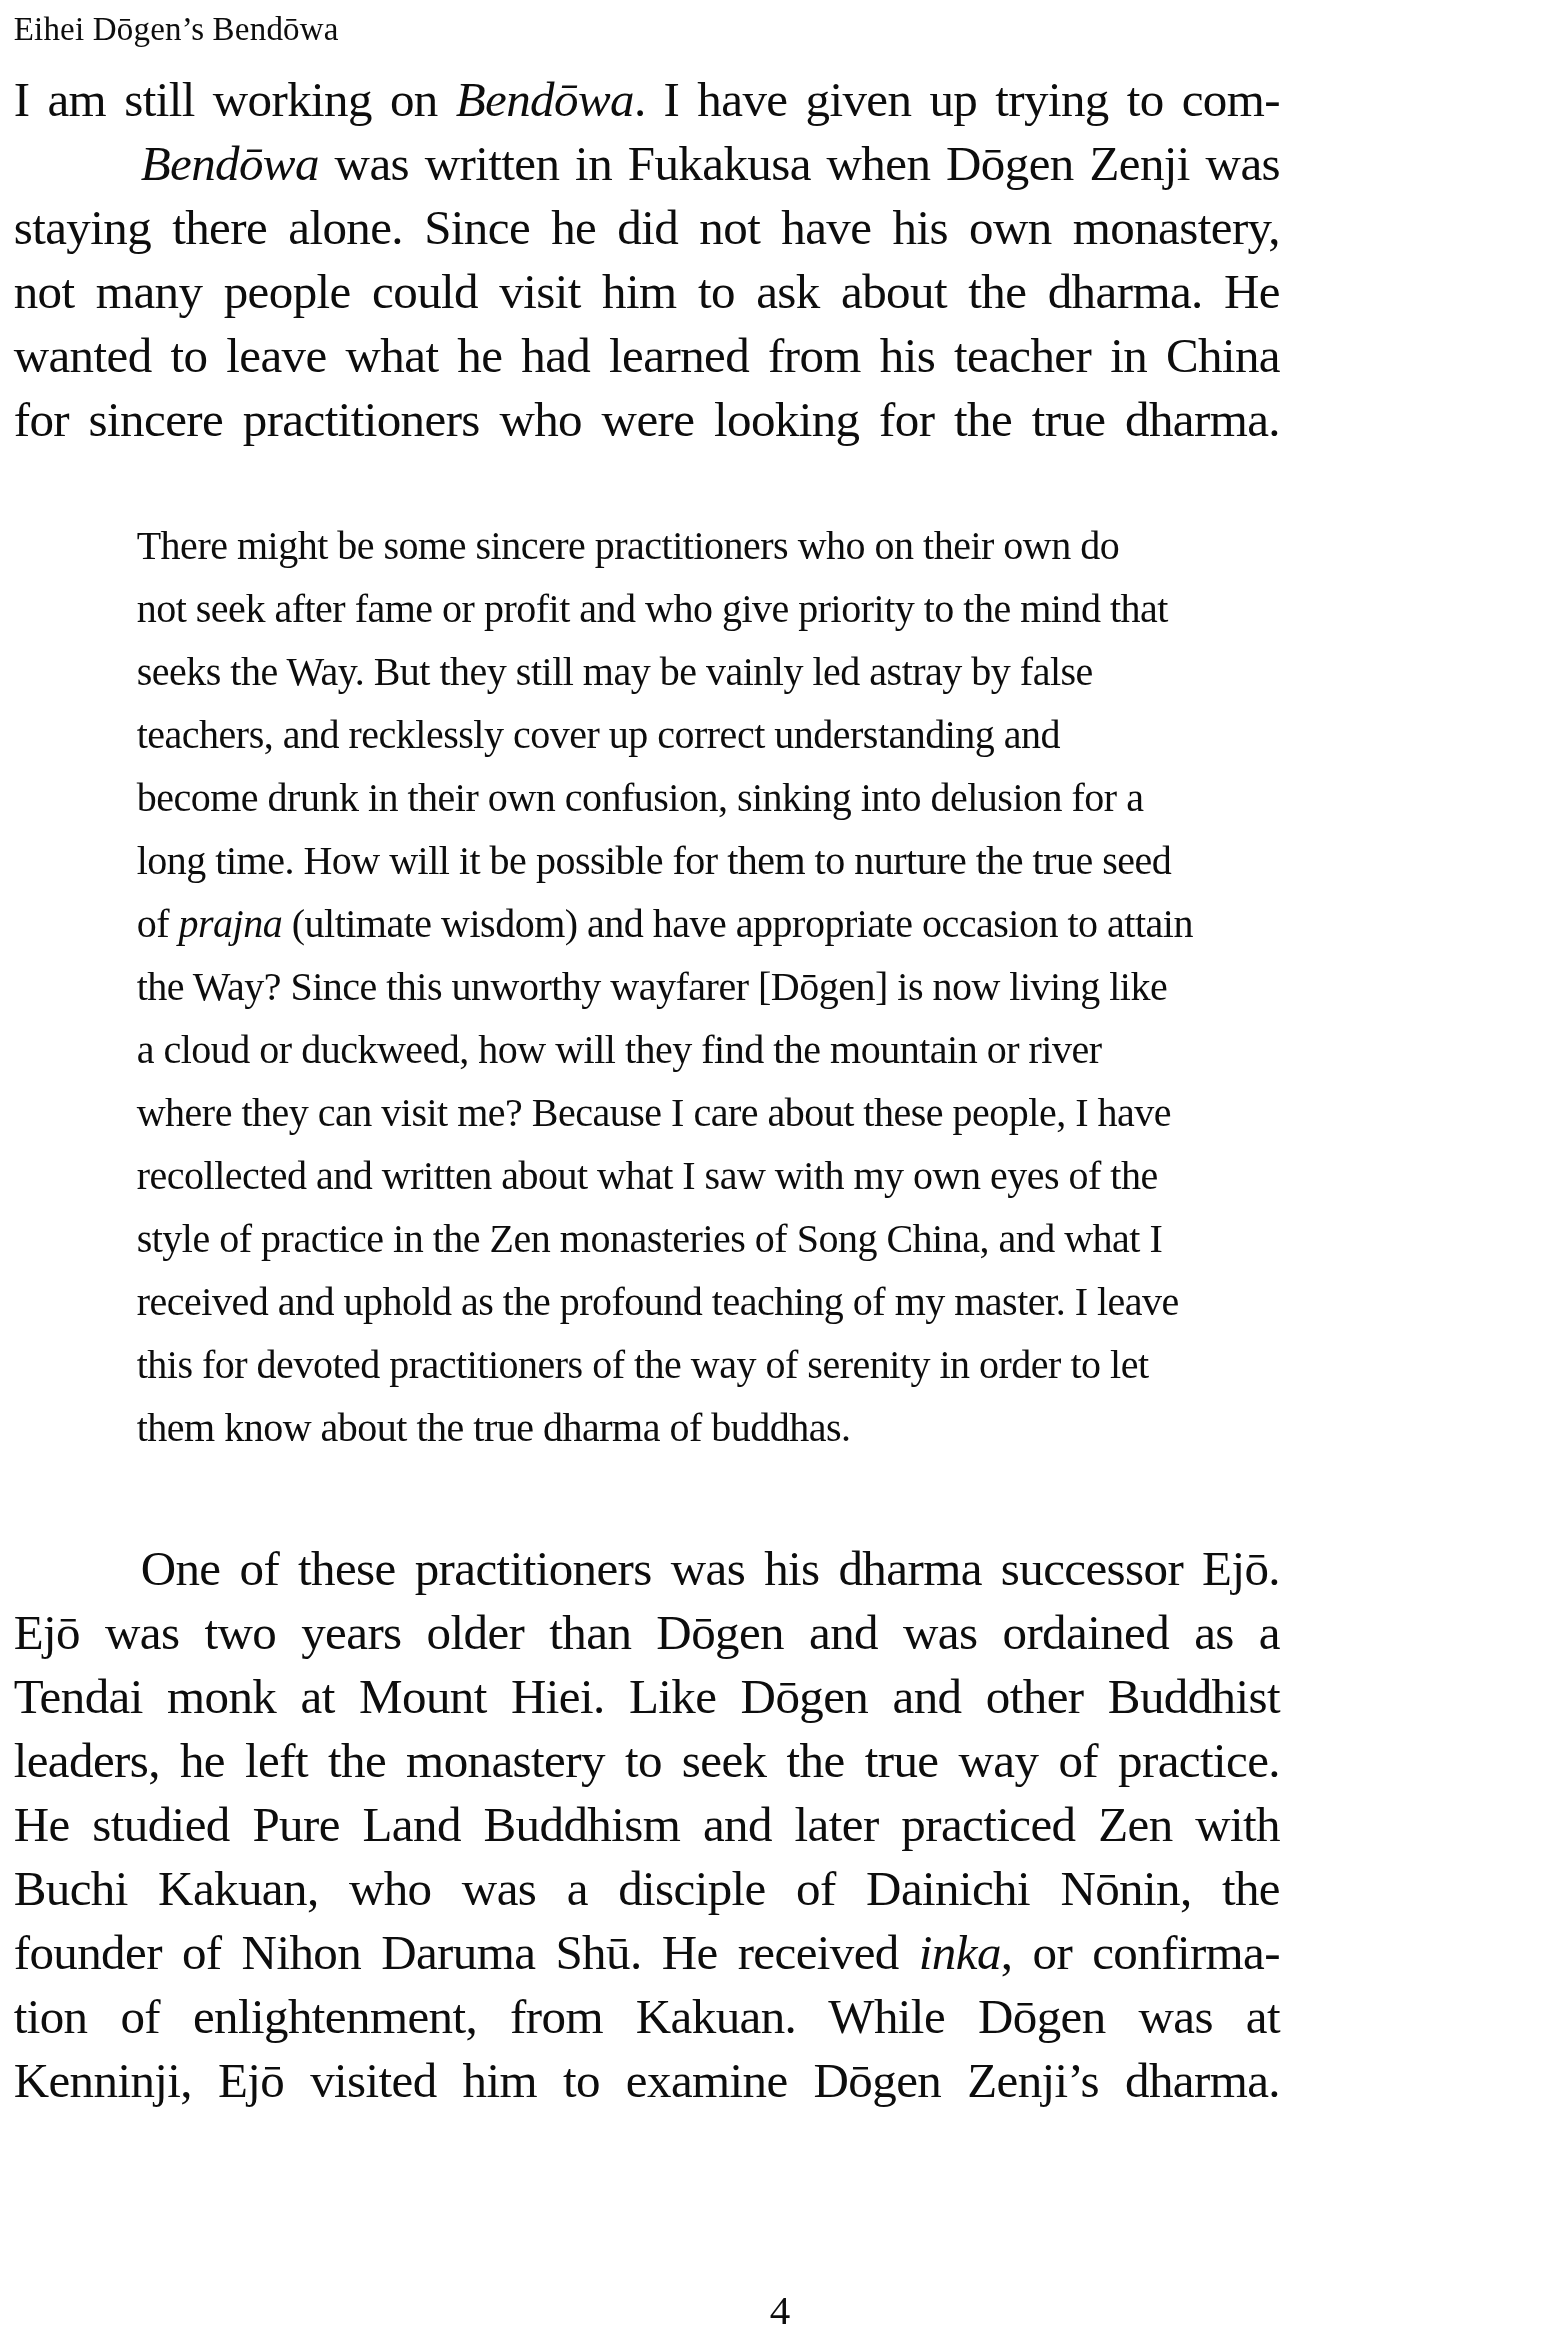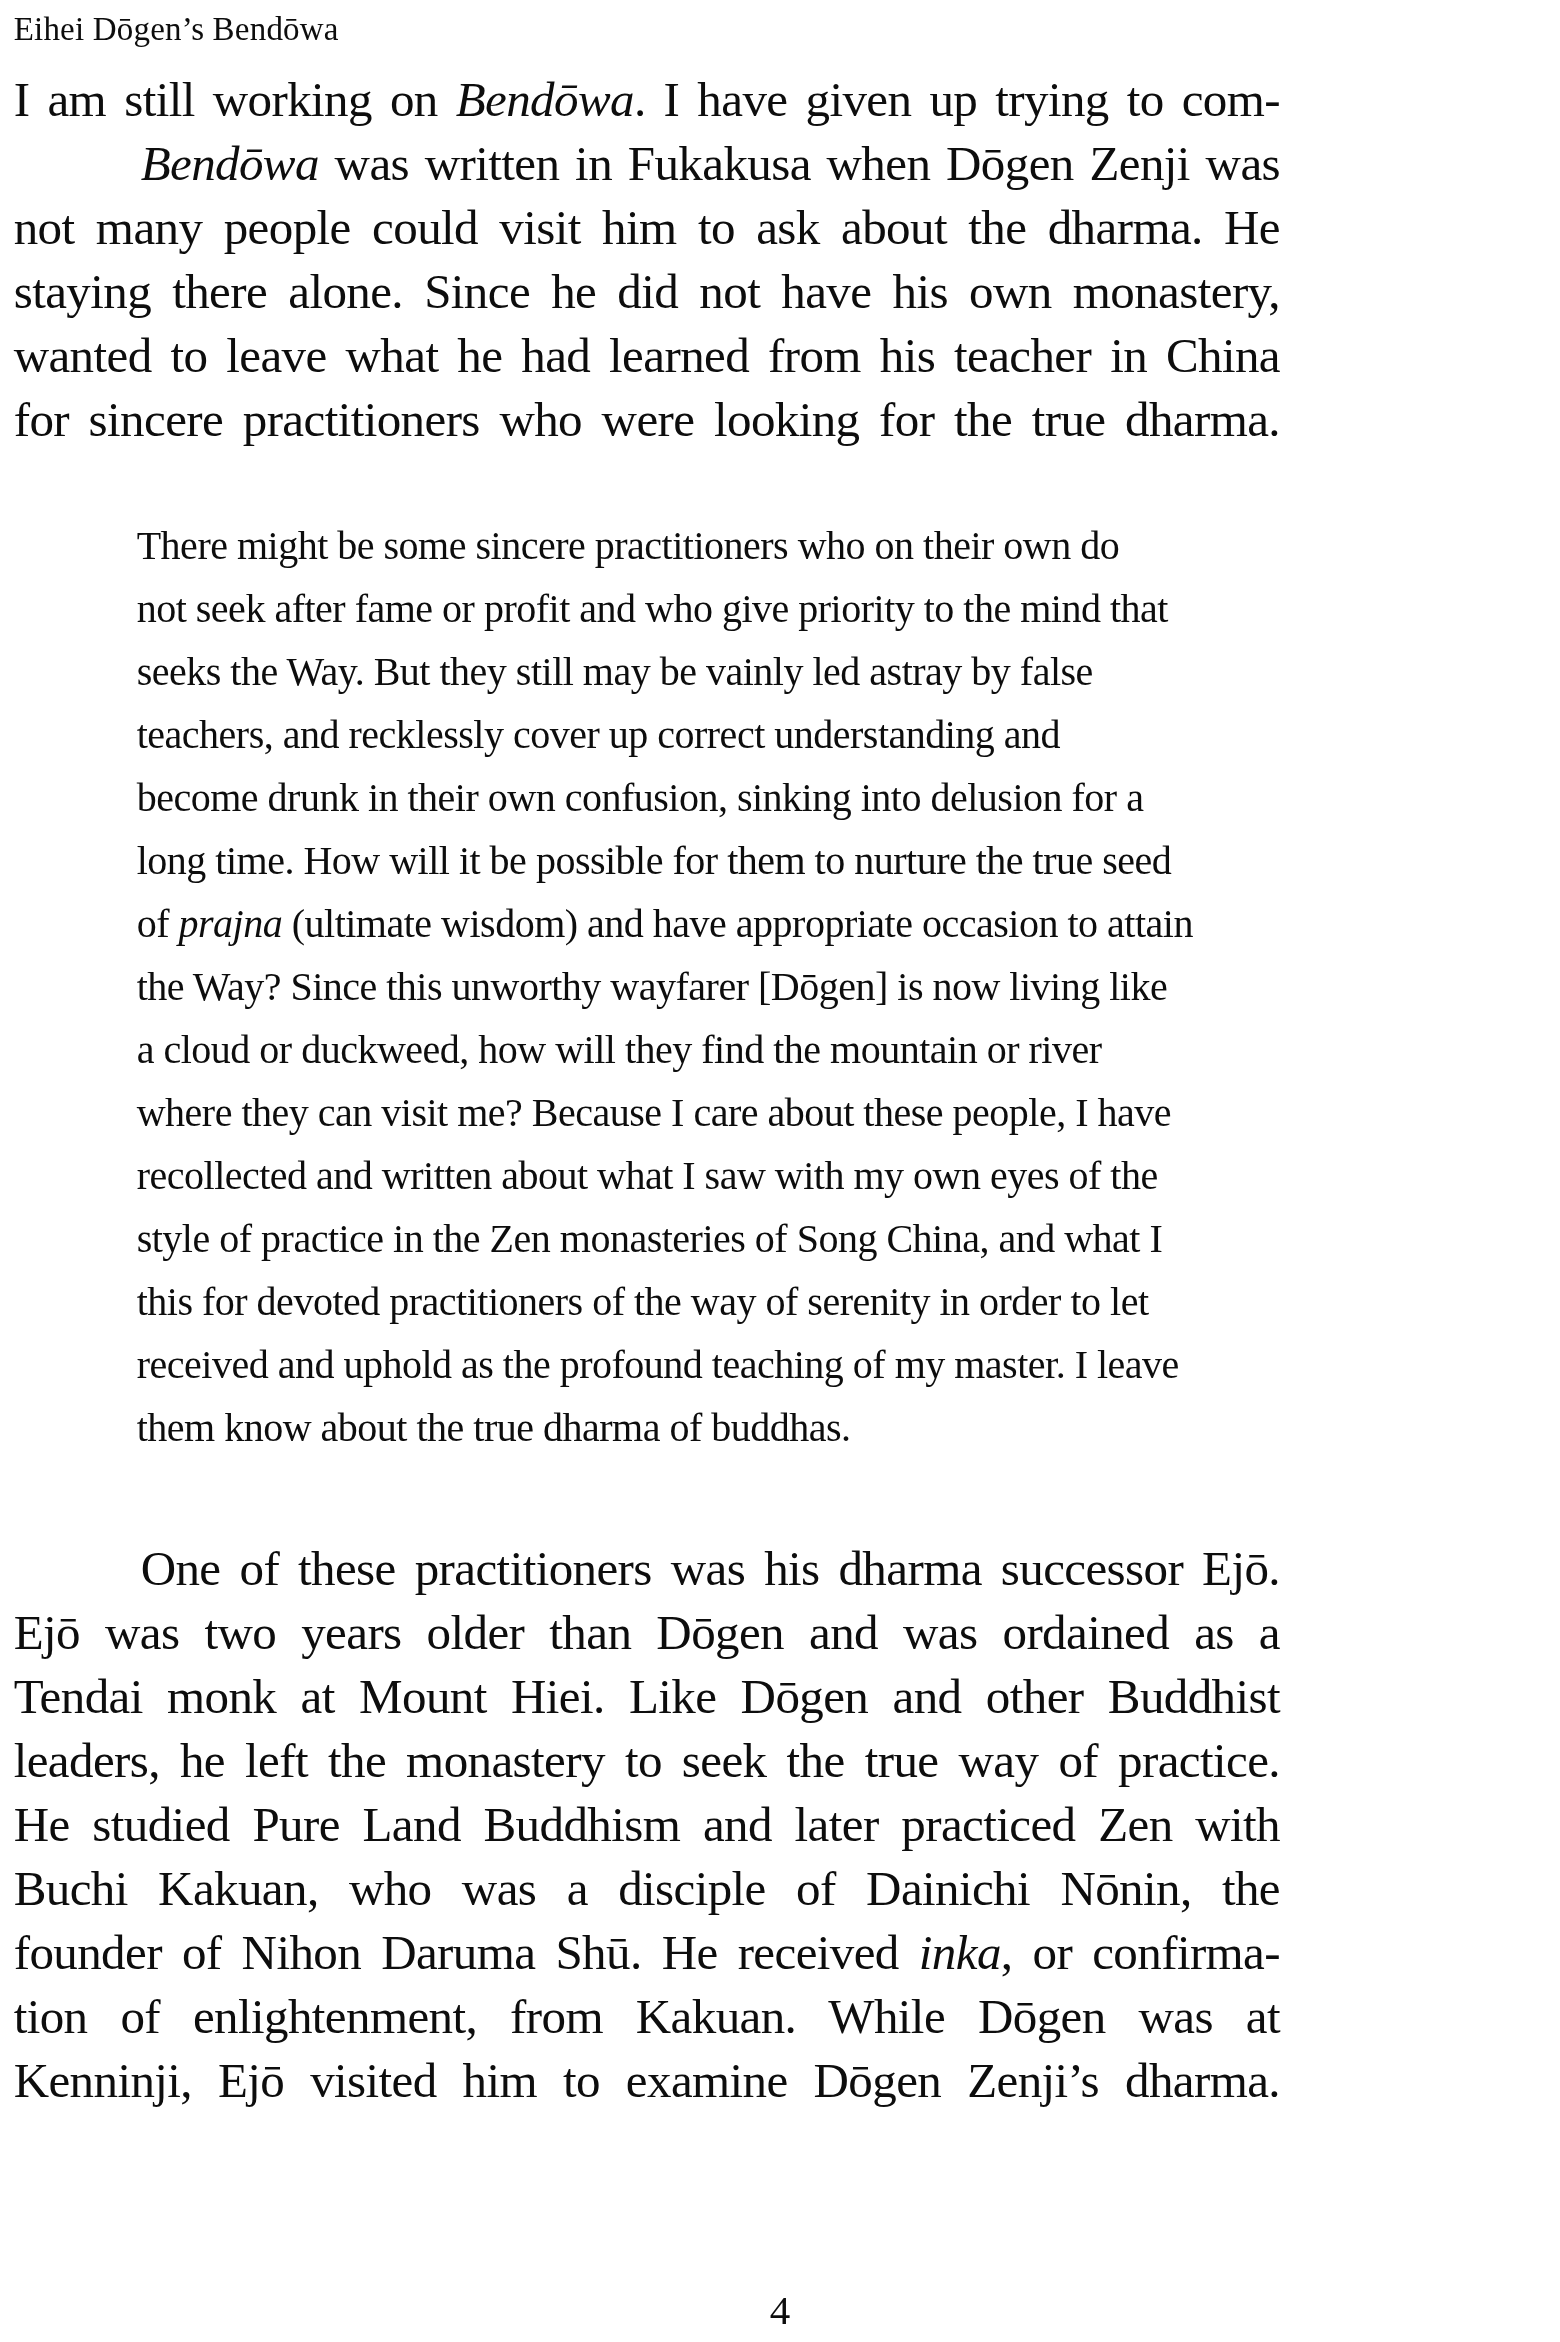--- a/index.html
+++ b/index.html
@@ -52,40 +52,40 @@
 <body>
 
 <div class="page">
   <div class="header">Eihei Dōgen’s Bendōwa</div>
   <div id="text-body">
       <div class="para">
         <div class="line"><span>I am still working on </span><span class="it">Bendōwa</span><span>. I have given up trying to com-</span></div>
       </div>
       <div class="para">
         <div class="line indent"><span class="it">Bendōwa</span><span> was written in Fukakusa when Dōgen Zenji was</span></div>
+        <div class="line"><span>staying there alone. Since he did not have his own monastery,</span></div>
         <div class="line"><span>not many people could visit him to ask about the dharma. He</span></div>
-        <div class="line"><span>staying there alone. Since he did not have his own monastery,</span></div>
         <div class="line"><span>wanted to leave what he had learned from his teacher in China</span></div>
         <div class="line"><span>for sincere practitioners who were looking for the true dharma.</span></div>
       </div>
       <div class="quote">
         <div class="line"><span>There might be some sincere practitioners who on their own do</span></div>
         <div class="line"><span>not seek after fame or profit and who give priority to the mind that</span></div>
         <div class="line"><span>seeks the Way. But they still may be vainly led astray by false</span></div>
         <div class="line"><span>teachers, and recklessly cover up correct understanding and</span></div>
         <div class="line"><span>become drunk in their own confusion, sinking into delusion for a</span></div>
         <div class="line"><span>long time. How will it be possible for them to nurture the true seed</span></div>
         <div class="line"><span>of </span><span class="it">prajna</span><span> (ultimate wisdom) and have appropriate occasion to attain</span></div>
         <div class="line"><span>the Way? Since this unworthy wayfarer [Dōgen] is now living like</span></div>
         <div class="line"><span>a cloud or duckweed, how will they find the mountain or river</span></div>
         <div class="line"><span>where they can visit me? Because I care about these people, I have</span></div>
         <div class="line"><span>recollected and written about what I saw with my own eyes of the</span></div>
         <div class="line"><span>style of practice in the Zen monasteries of Song China, and what I</span></div>
+        <div class="line"><span>received and uphold as the profound teaching of my master. I leave</span></div>
         <div class="line"><span>this for devoted practitioners of the way of serenity in order to let</span></div>
-        <div class="line"><span>received and uphold as the profound teaching of my master. I leave</span></div>
         <div class="line last"><span>them know about the true dharma of buddhas.</span></div>
       </div>
       <div class="para">
         <div class="line indent"><span>One of these practitioners was his dharma successor Ejō.</span></div>
         <div class="line"><span>Ejō was two years older than Dōgen and was ordained as a</span></div>
         <div class="line"><span>Tendai monk at Mount Hiei. Like Dōgen and other Buddhist</span></div>
         <div class="line"><span>leaders, he left the monastery to seek the true way of practice.</span></div>
         <div class="line"><span>He studied Pure Land Buddhism and later practiced Zen with</span></div>
         <div class="line"><span>Buchi Kakuan, who was a disciple of Dainichi Nōnin, the</span></div>
         <div class="line"><span>founder of Nihon Daruma Shū. He received </span><span class="it">inka</span><span>, or confirma-</span></div>

